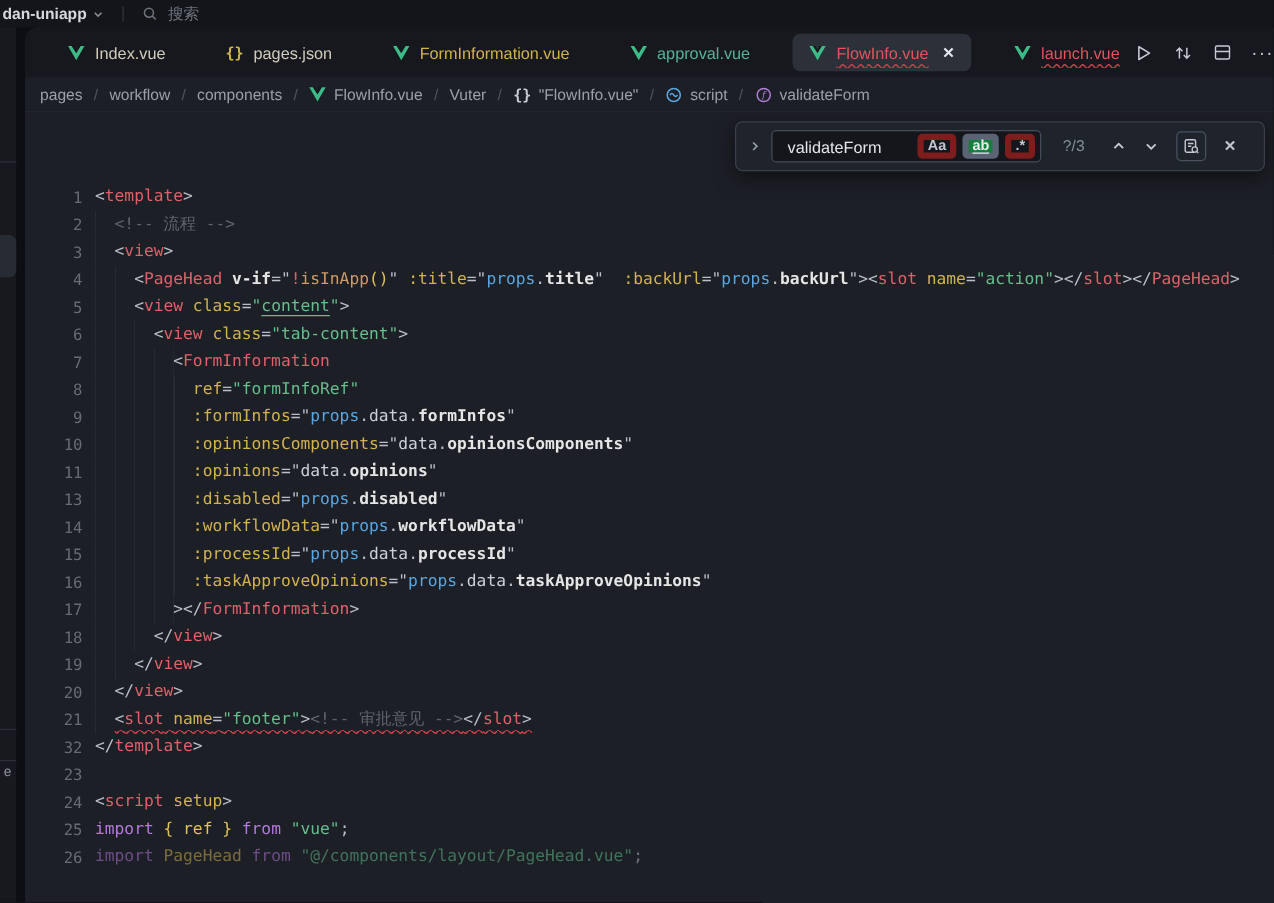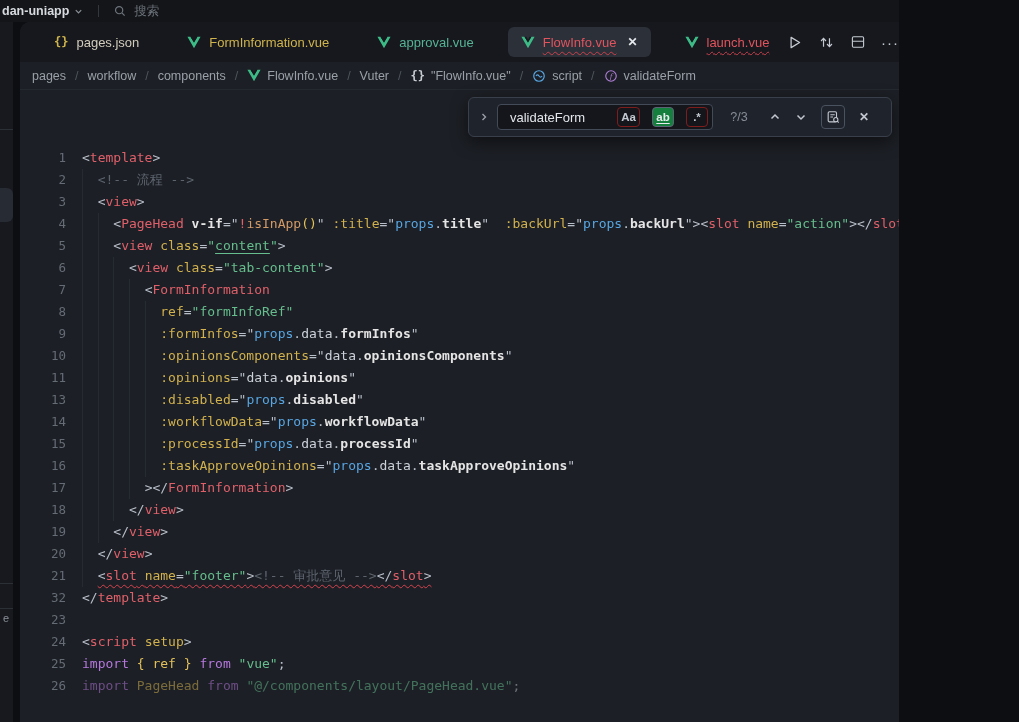--- a/index.html
+++ b/index.html
@@ -1,17 +1,17 @@
 <!DOCTYPE html>
 <html><head>
 <meta charset="utf-8">
 <style>
   html,body{margin:0;padding:0;background:#0c0e11;width:1019px;height:722px;overflow:hidden;
     font-family:"Liberation Sans",sans-serif;-webkit-font-smoothing:antialiased;}
-  #app{position:relative;width:899px;height:722px;text-decoration:underline;}
+  #app{position:relative;width:1019px;height:722px;text-decoration:underline;}
 
   
   .titlebar{position:absolute;top:0;left:0;right:0;height:22px;background:#131519;
     display:flex;align-items:center;color:#c7cad0;font-size:12.5px;}
   .proj{display:flex;align-items:center;gap:5px;margin-left:2px;font-weight:700;color:#d6d9de;}
   .tb-sep{width:1px;height:12px;background:#33373e;margin:0 15px;}
   .tb-search{display:flex;align-items:center;gap:8px;color:#6e747c;}
 
   
   .left-strip{position:absolute;left:0;top:22px;bottom:0;width:13px;background:#17191e;}
@@ -41,21 +41,21 @@
   .breadcrumb{height:27px;display:flex;align-items:center;gap:9px;padding-left:12px;font-size:12.5px;
     color:#9aa0a8;border-bottom:1px solid #24282f;background:#1c1f25;}
   .bc-sep{color:#4f555d;}
   .bc-item{display:flex;align-items:center;gap:6px;}
 
   
   .editor{position:relative;height:calc(100% - 68px);background:#1c1f25;}
   #code{padding-top:57px;font-family:"DejaVu Sans Mono",monospace;font-size:13px;line-height:22px;}
   .row{display:flex;height:22px;}
   .gut{width:46px;text-align:right;color:#656c75;flex:none;font-size:12.5px;}
-  .lc{white-space:pre;margin-left:16px;}
+  .lc{white-space:pre;margin-left:10px;}
   .ws{display:inline-block;height:22px;vertical-align:top;
     background:repeating-linear-gradient(to right,#262a31 0,#262a31 1px,transparent 1px,transparent 15.66px);}
   .pt{color:#b9bfc9}.tg{color:#e0606a}.at{color:#d2b24e}.st{color:#66bd8d}
   .kw{color:#b678dd}.pb{color:#58a6e2}.bd{color:#e5e5e5;font-weight:bold}
   .pl{color:#ccd1d9}.cm{color:#5d646e}.or{color:#d19a66}.yp{color:#e2c05a}
   .rd{color:#e0606a}.yb{color:#e2c05a}
   .ug{text-decoration:underline;text-decoration-color:#66bd8d;text-underline-offset:3px;}
   .sqg{text-decoration:underline;text-decoration-style:wavy;text-decoration-color:#d6434e;
     text-decoration-thickness:1px;text-underline-offset:4px;}
   .dim{opacity:.52;}
@@ -63,21 +63,21 @@
   
   .find{position:absolute;top:7px;right:7px;width:424px;height:40px;background:#1f232b;
     border:1px solid #3a404b;border-radius:6px;box-shadow:0 5px 16px rgba(0,0,0,.5);
     display:flex;align-items:center;gap:8px;padding:0 10px;box-sizing:border-box;z-index:5;}
   .find-chev{color:#9aa0a8;display:flex;}
   .find-input{display:flex;align-items:center;background:#14161b;border:1px solid #434b59;
     border-radius:4px;height:26px;width:216px;padding:0 4px 0 10px;box-sizing:border-box;}
   .find-input input{flex:1;min-width:0;background:transparent;border:none;outline:none;
     color:#e3e6ea;font-size:13px;font-family:"Liberation Sans",sans-serif;}
   .f-btn{min-width:22px;height:20px;display:flex;align-items:center;justify-content:center;
-    border:1px solid #7f1d1d;border-radius:4px;color:#c3c8d0;font-size:11.5px;margin-left:12px;
+    border:5px solid #7f1d1d;border-radius:4px;color:#c3c8d0;font-size:11.5px;margin-left:5px;
     padding:0 3px;box-sizing:border-box;font-weight:700;}
   .f-btn.on{background:#15803d;border-color:#5b6475;color:#e8ebef;}
   .f-btn .u{text-decoration:underline;text-underline-offset:2px;}
   .find-count{color:#868d96;font-size:12.5px;width:36px;text-align:center;flex:none;}
   .nav-ic{color:#c3c8d0;display:flex;}
   .fis{border:1px solid #4a5260;border-radius:4px;width:24px;height:24px;display:flex;
     align-items:center;justify-content:center;color:#c3c8d0;box-sizing:border-box;}
   .find-close{color:#c3c8d0;font-weight:700;font-size:12px;}
 </style>
 </head>
@@ -112,20 +112,29 @@
     <div class="strip-line" style="top:561px"></div>
     <div class="strip-line" style="top:586px"></div>
     <div class="strip-e">e</div>
   </div>
 
   <div class="main">
 
     <div class="tabbar">
       <div class="tabs" id="tabs">
           <div class="tab">
+            <span style="display: flex;">
+              <svg width="14" height="13" viewBox="0 0 16 14">
+                <path d="M0.5 0.5h3.4L8 6.9 11.9 0.5h3.6L8 13.5z" fill="#3dbb86"></path>
+                <path d="M3.9 0.5h2.2L8 3.6 9.7 0.5h2.2L8 6.9z" fill="#17191e"></path>
+              </svg>
+            </span>
+            <span class="t-default">Index.vue</span>
+          </div>
+          <div class="tab">
             <span style="display: flex; color: rgb(208, 180, 76);">
               <span class="braces">{}</span>
             </span>
             <span class="t-default">pages.json</span>
           </div>
           <div class="tab">
             <span style="display: flex;">
               <svg width="14" height="13" viewBox="0 0 16 14">
                 <path d="M0.5 0.5h3.4L8 6.9 11.9 0.5h3.6L8 13.5z" fill="#3dbb86"></path>
                 <path d="M3.9 0.5h2.2L8 3.6 9.7 0.5h2.2L8 6.9z" fill="#17191e"></path>

